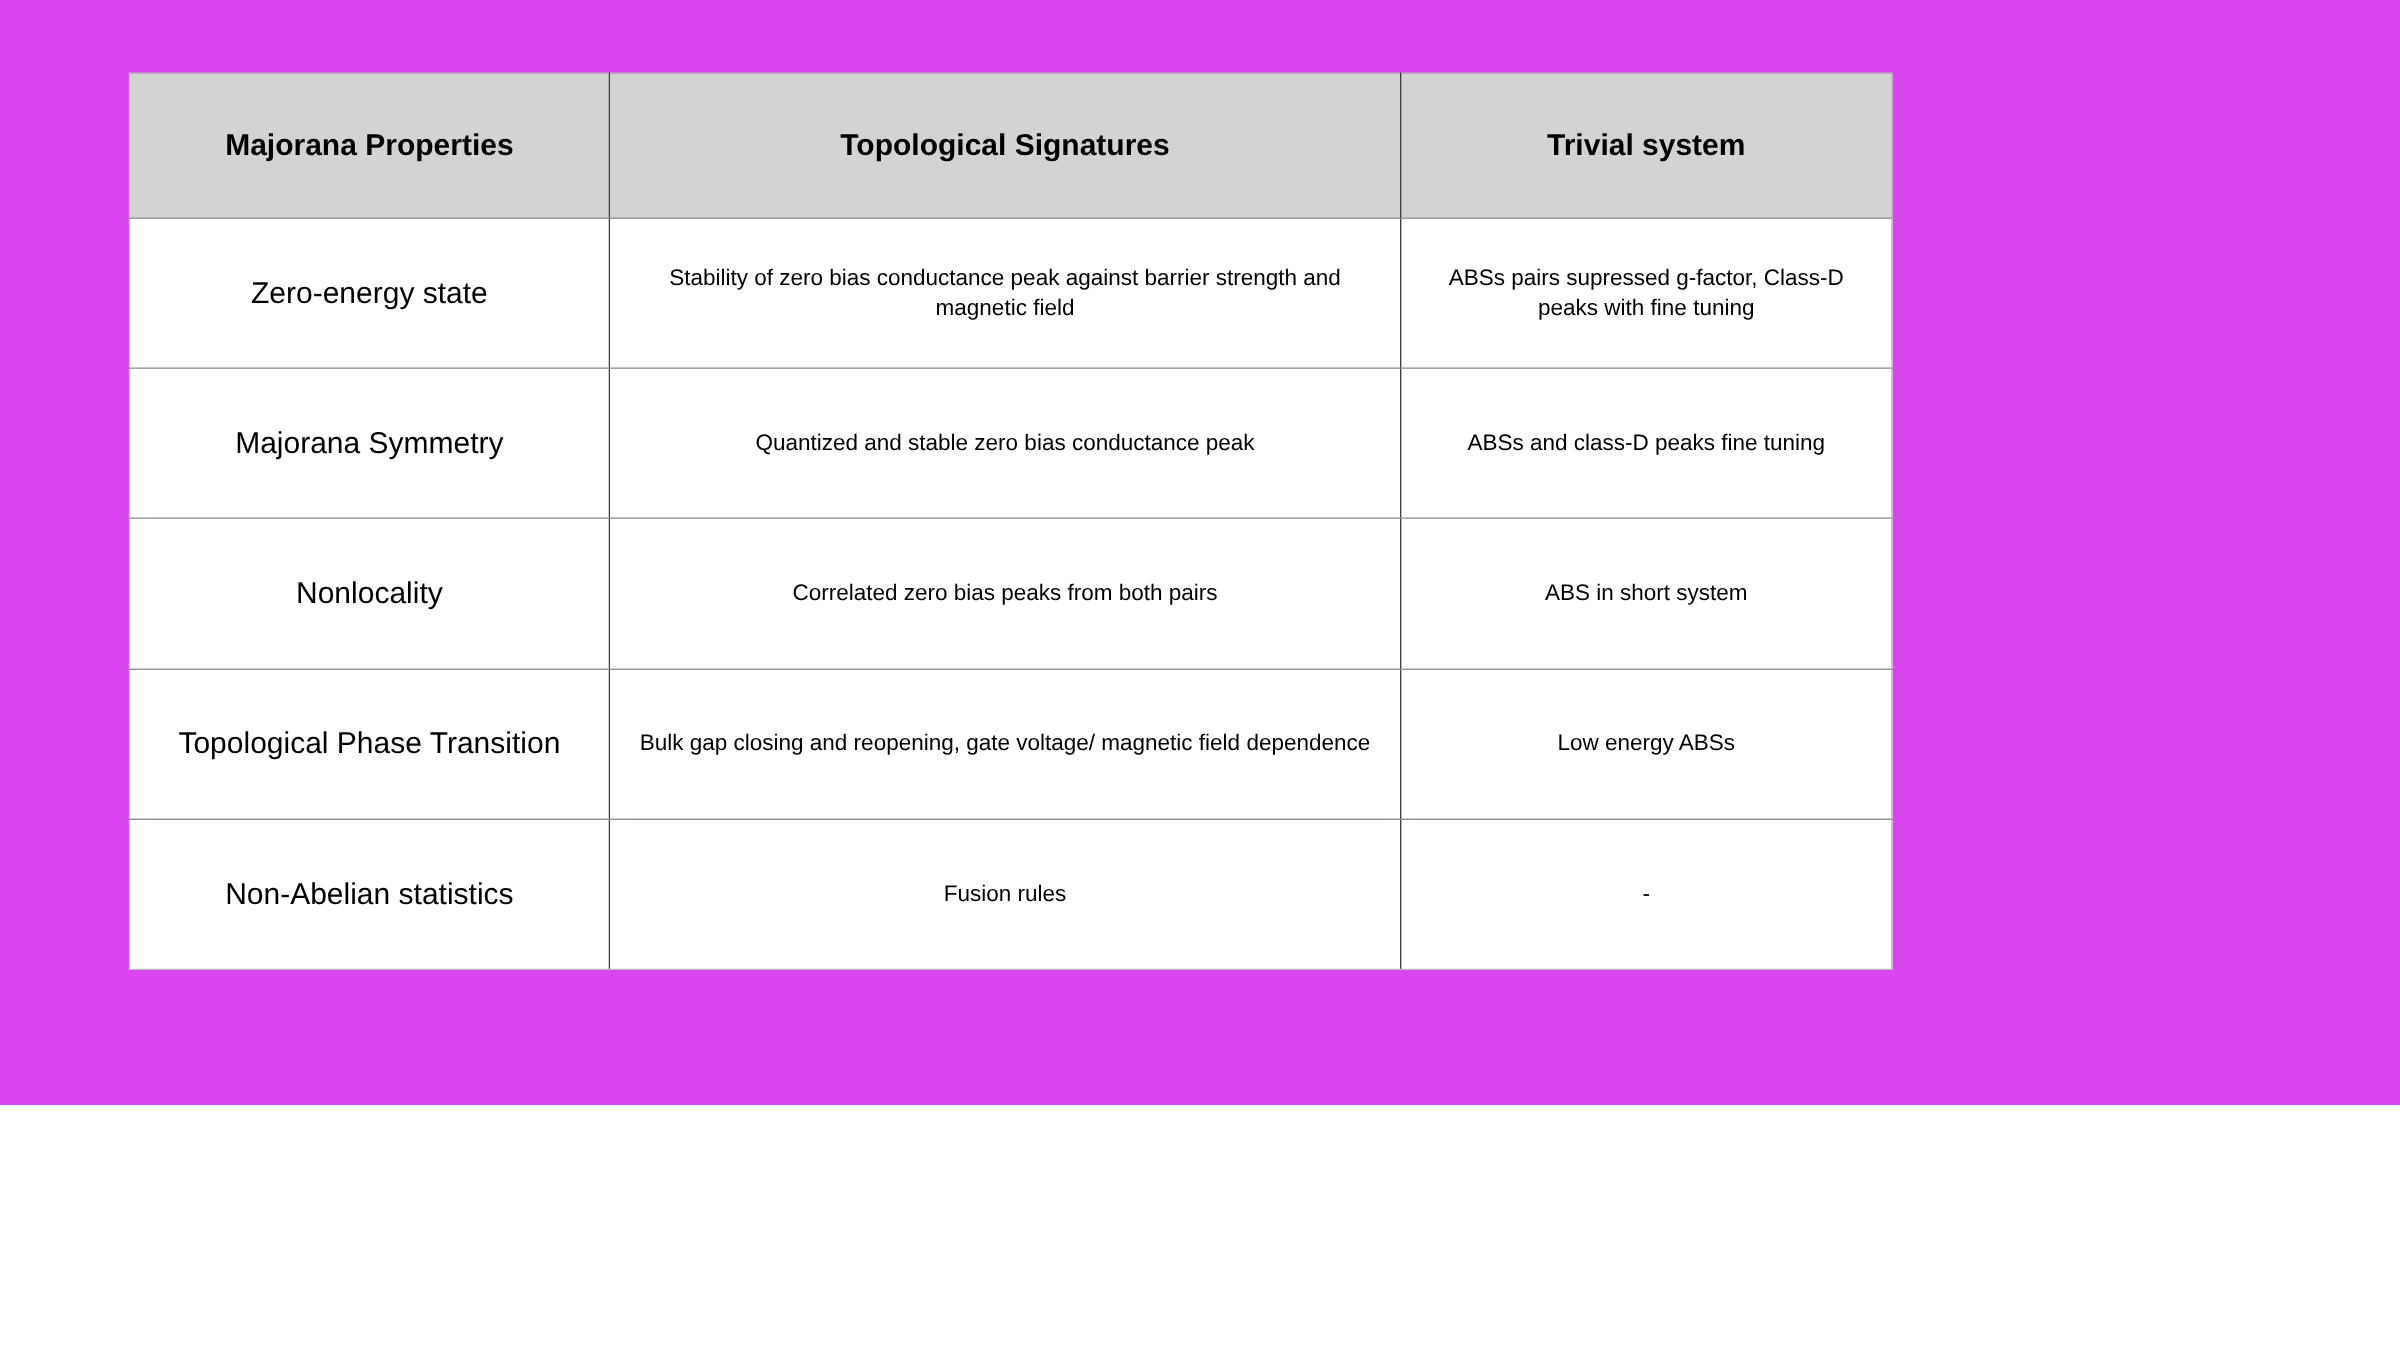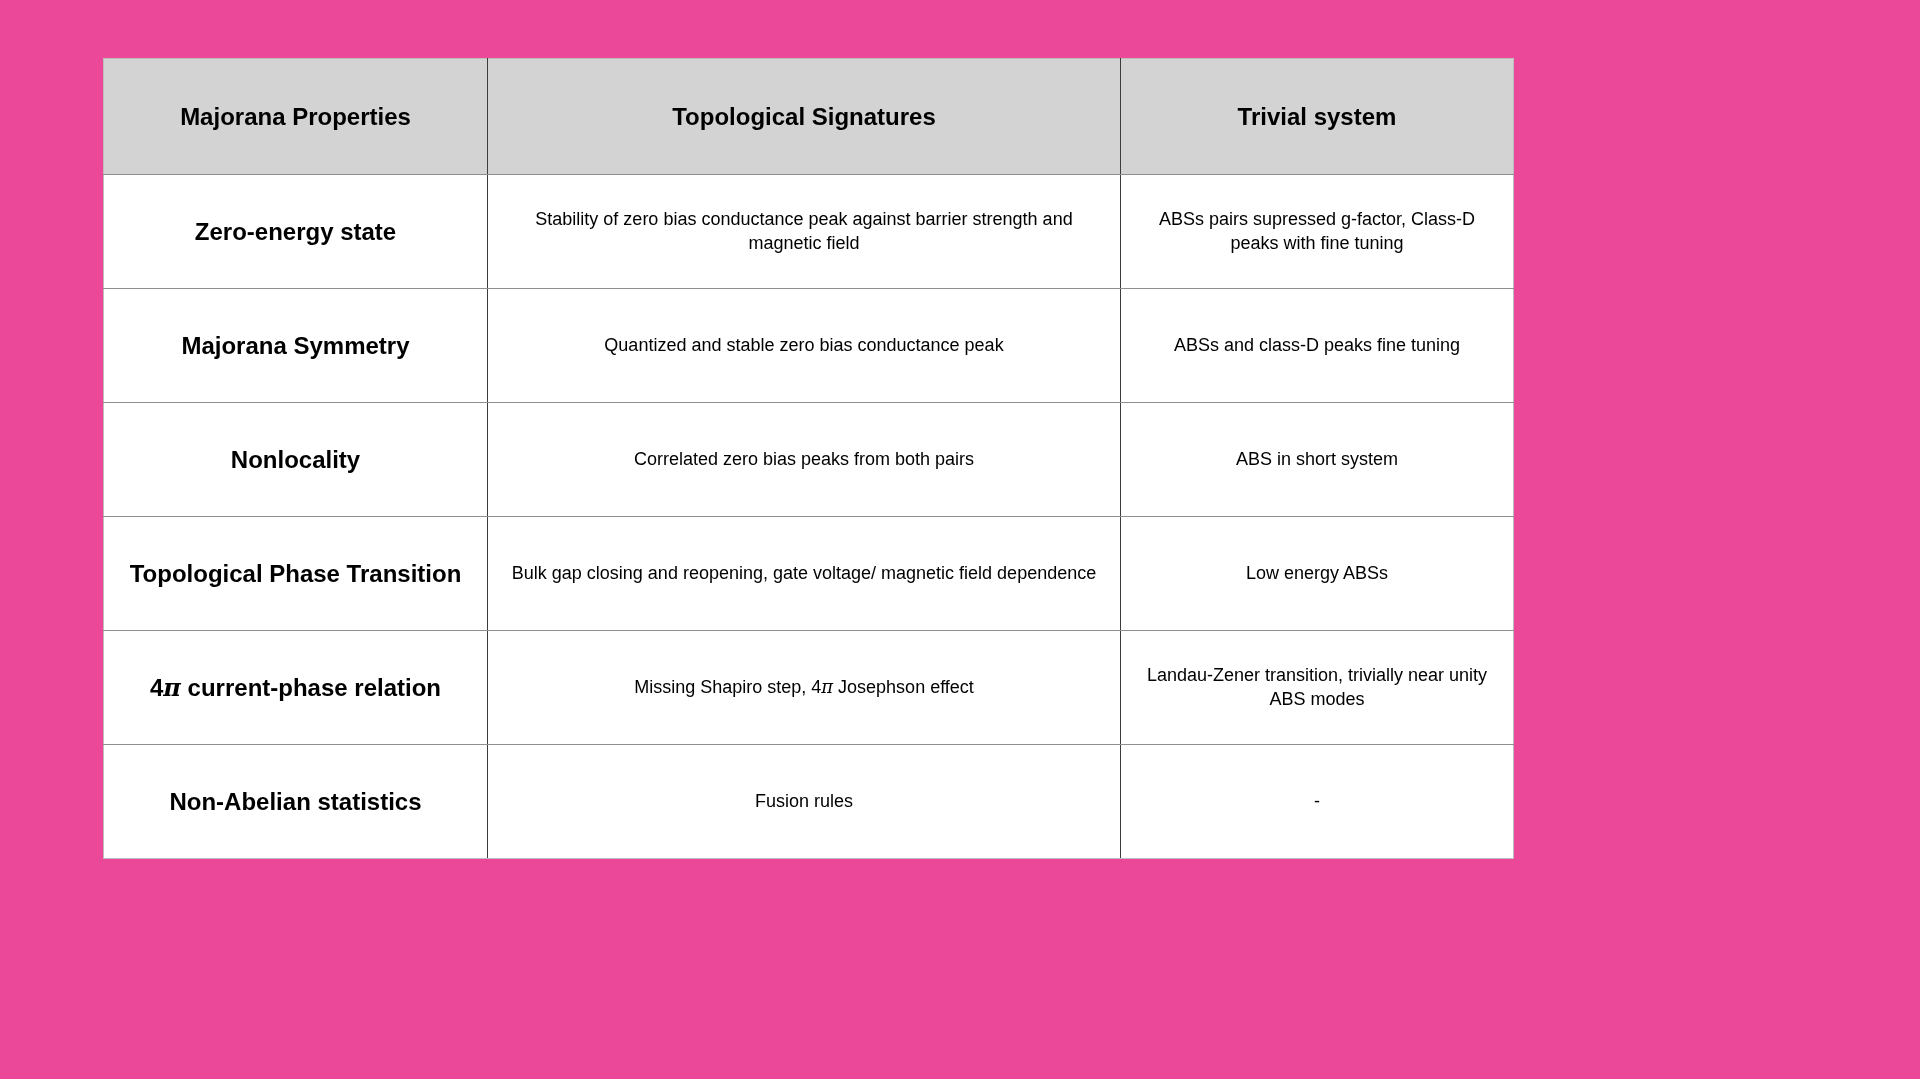--- a/index.html
+++ b/index.html
@@ -4,22 +4,22 @@
 <style>
   html, body {
     margin: 0;
     padding: 0;
     background: #ffffff;
     font-family: "Liberation Sans", sans-serif;
   }
   .page {
     position: relative;
     width: 1920px;
-    height: 1079px;
-    background: #ec4899;
+    height: 884px;
+    background: #d946ef;
     overflow: hidden;
   }
   table.majorana-table {
     position: absolute;
     left: 103px;
     top: 58px;
     width: 1410px;
     height: 718px;
     border-collapse: collapse;
     table-layout: fixed;
@@ -48,21 +48,21 @@
     font-size: 24px;
     font-weight: bold;
     height: 103px;
   }
   .majorana-table tbody td {
     font-size: 18px;
     height: 101px;
     background: #ffffff;
   }
   .majorana-table td.prop {
-    font-weight: bold;
+    font-weight: normal;
     font-size: 24px;
   }
   .pi {
     font-style: italic;
     font-family: "DejaVu Serif", serif;
   }
 </style>
 </head>
 <body>
 
@@ -95,24 +95,19 @@
         <td class="prop">Nonlocality</td>
         <td>Correlated zero bias peaks from both pairs</td>
         <td>ABS in short system</td>
       </tr>
       <tr>
         <td class="prop">Topological Phase Transition</td>
         <td>Bulk gap closing and reopening, gate voltage/ magnetic field dependence</td>
         <td>Low energy ABSs</td>
       </tr>
       <tr>
-        <td class="prop"><span>4</span><span class="pi">π</span><span> current-phase relation</span></td>
-        <td><span>Missing Shapiro step, 4</span><span class="pi">π</span><span> Josephson effect</span></td>
-        <td>Landau-Zener transition, trivially near unity ABS modes</td>
-      </tr>
-      <tr>
         <td class="prop">Non-Abelian statistics</td>
         <td>Fusion rules</td>
         <td>-</td>
       </tr>
     </tbody>
   </table>
 </div>
 
 </body></html>

